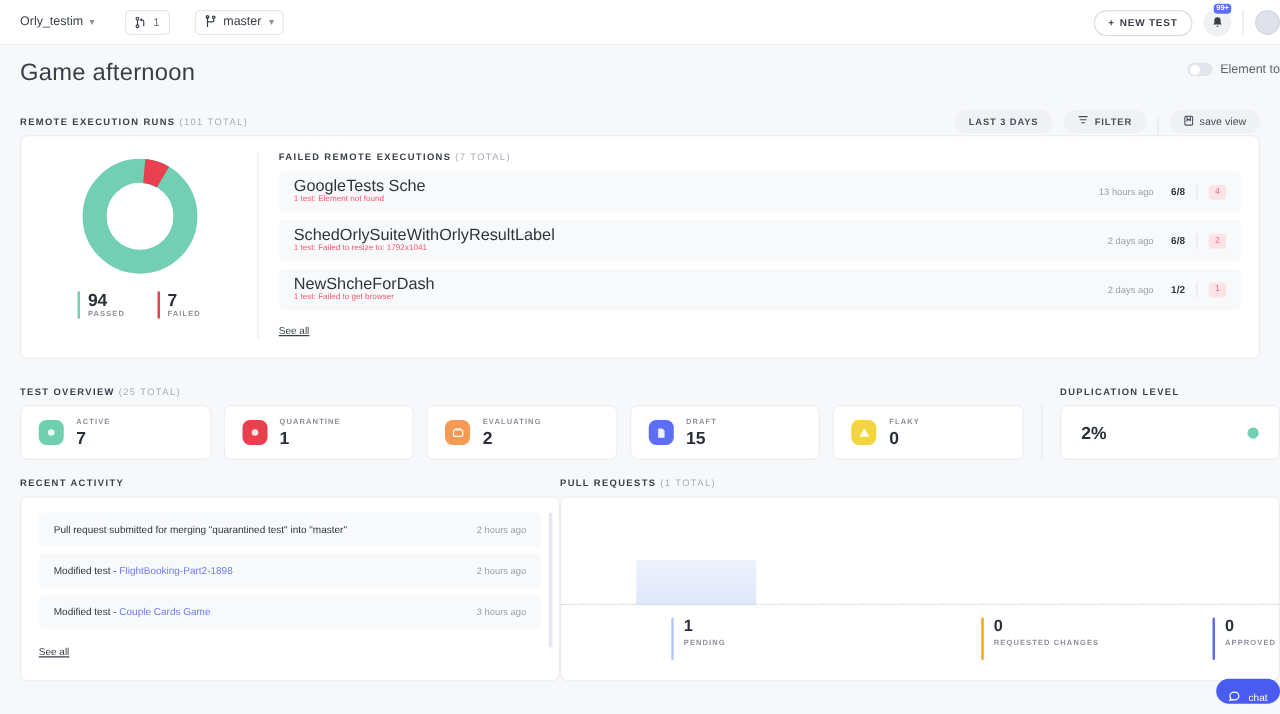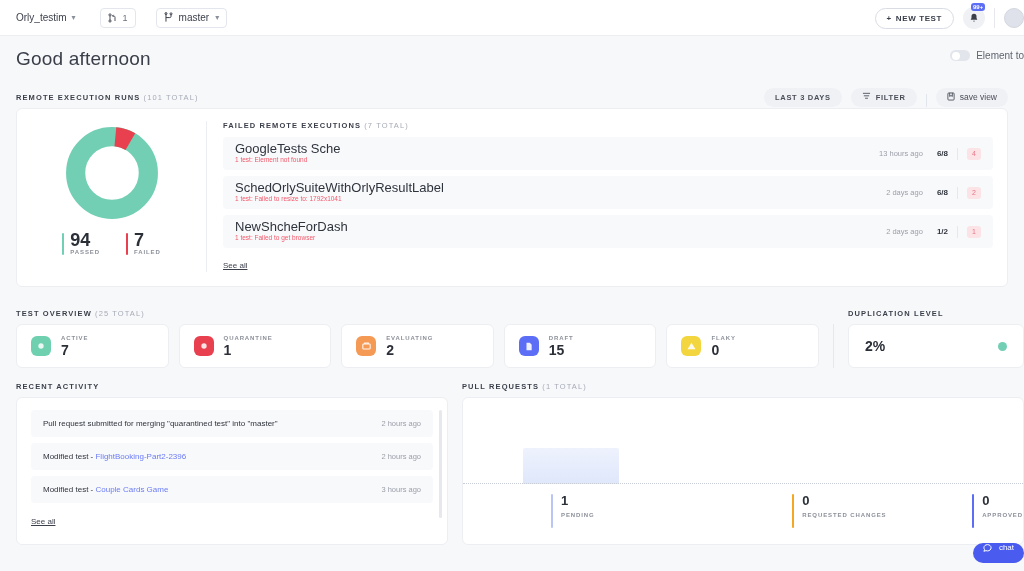--- a/index.html
+++ b/index.html
@@ -117,21 +117,21 @@
   .runs-card { display: flex; padding: 12px 0 14px 0; }
   .donut-col {
     width: 190px; display: flex; flex-direction: column;
     align-items: center; border-right: 1px solid #eceef2;
     padding-top: 4px;
   }
   .donut { width: 96px; height: 96px; }
   .legend { display: flex; gap: 26px; margin-top: 12px; }
   .legend-item { display: flex; gap: 6px; }
   .legend-bar { width: 2px; border-radius: 1px; }
-  .legend-num { font-size: 18px; font-weight: bold; color: #2b2f38; line-height: 15px; }
+  .legend-num { font-size: 14px; font-weight: bold; color: #2b2f38; line-height: 15px; }
   .legend-cap { font-size: 6px; letter-spacing: .9px; color: #8c9099; font-weight: bold; margin-top: 1px; }
 
   .failed-col { flex: 1; padding: 0 14px 0 16px; }
   .failed-title { margin-bottom: 7px; }
   .fail-row {
     display: flex; align-items: center;
     background: #f8f9fb; border-radius: 4px;
     height: 33px; padding: 0 12px; margin-bottom: 6px; cursor: pointer;
   }
   .fail-main { flex: 1; min-width: 0; }
@@ -167,21 +167,21 @@
   .stat-num { font-size: 14px; font-weight: bold; color: #2b2f38; line-height: 16px; margin-top: 1px; }
   .dup-sep { width: 1px; background: #e6e8ee; margin: 0 4px; }
   .dup-card {
     width: 176px; height: 44px; display: flex; align-items: center;
     justify-content: space-between; padding: 0 16px 0 16px; flex: none;
   }
   .dup-val { font-size: 14px; font-weight: bold; color: #2b2f38; }
   .dup-dot { width: 9px; height: 9px; border-radius: 50%; background: #72cfb4; }
 
   
-  .bottom-row { display: flex; gap: 14px; padding: 0 0 0 16px; margin-top: 14px; }
+  .bottom-row { display: flex; padding: 0 0 0 16px; margin-top: 14px; }
   .activity-col { width: 432px; flex: none; }
   .pr-col { flex: 1; }
   .activity-card { height: 148px; padding: 12px 14px 0 14px; position: relative; overflow: hidden; }
   .act-row {
     display: flex; align-items: center; justify-content: space-between;
     background: #f8f9fb; border-radius: 4px; height: 27px;
     padding: 0 12px; margin-bottom: 6px; cursor: pointer;
   }
   .act-text { font-size: 8px; color: #2f333c; }
   .act-link { color: #6b7cf6; }
@@ -203,21 +203,21 @@
   .pr-stats { position: absolute; left: 0; right: 0; bottom: 16px; display: flex; }
   .pr-stat { display: flex; gap: 8px; }
   .pr-stat .b { width: 2px; border-radius: 1px; height: 34px; }
   .pr-num { font-size: 13px; font-weight: bold; color: #2b2f38; line-height: 14px; }
   .pr-cap { font-size: 6px; font-weight: bold; letter-spacing: .9px; color: #8c9099; margin-top: 3px; line-height: 8px; }
 
   
   .chat-pill {
     position: absolute; right: 0; bottom: 8px;
     background: #4a5cf0; color: #fff; border-radius: 13px;
-    height: 20px; display: flex; align-items: flex-start; gap: 7px;
+    height: 20px; display: flex; align-items: flex-end; gap: 7px;
     padding: 0 10px; font-size: 8px; cursor: pointer; white-space: nowrap;
   }
   .page { position: relative; width: 1024px; height: 571px; }
 </style>
 </head>
 <body>
 
 <div class="page">
 
   <div class="topbar">
@@ -265,21 +265,21 @@
           </svg>
         </div>
         <div class="bell-badge">99+</div>
       </div>
       <div class="topbar-divider"></div>
       <div class="avatar-sm"></div>
     </div>
   </div>
 
   <div class="greeting-row">
-    <div class="greeting">Good afternoon</div>
+    <div class="greeting">Game afternoon</div>
     <div class="assigned-toggle">
       <div class="switch"></div>
       <span>Element to</span>
     </div>
   </div>
 
   <div class="runs-wrap">
     <div class="runs-header">
       <div class="section-label">
         <span>REMOTE EXECUTION RUNS</span>
@@ -456,21 +456,21 @@
   <div class="bottom-row">
     <div class="activity-col">
       <div class="section-label" style="margin-bottom:6px">RECENT ACTIVITY</div>
       <div class="card activity-card">
         <div class="act-row">
           <div class="act-text">Pull request submitted for merging "quarantined test" into "master"</div>
           <div class="act-time">2 hours ago</div>
         </div>
         <div class="act-row">
           <div class="act-text">
-            <span>Modified test - </span><span class="act-link">FlightBooking-Part2-2396</span>
+            <span>Modified test - </span><span class="act-link">FlightBooking-Part2-1898</span>
           </div>
           <div class="act-time">2 hours ago</div>
         </div>
         <div class="act-row">
           <div class="act-text">
             <span>Modified test - </span><span class="act-link">Couple Cards Game</span>
           </div>
           <div class="act-time">3 hours ago</div>
         </div>
         <div class="see-all" style="margin-top:8px">See all</div>

